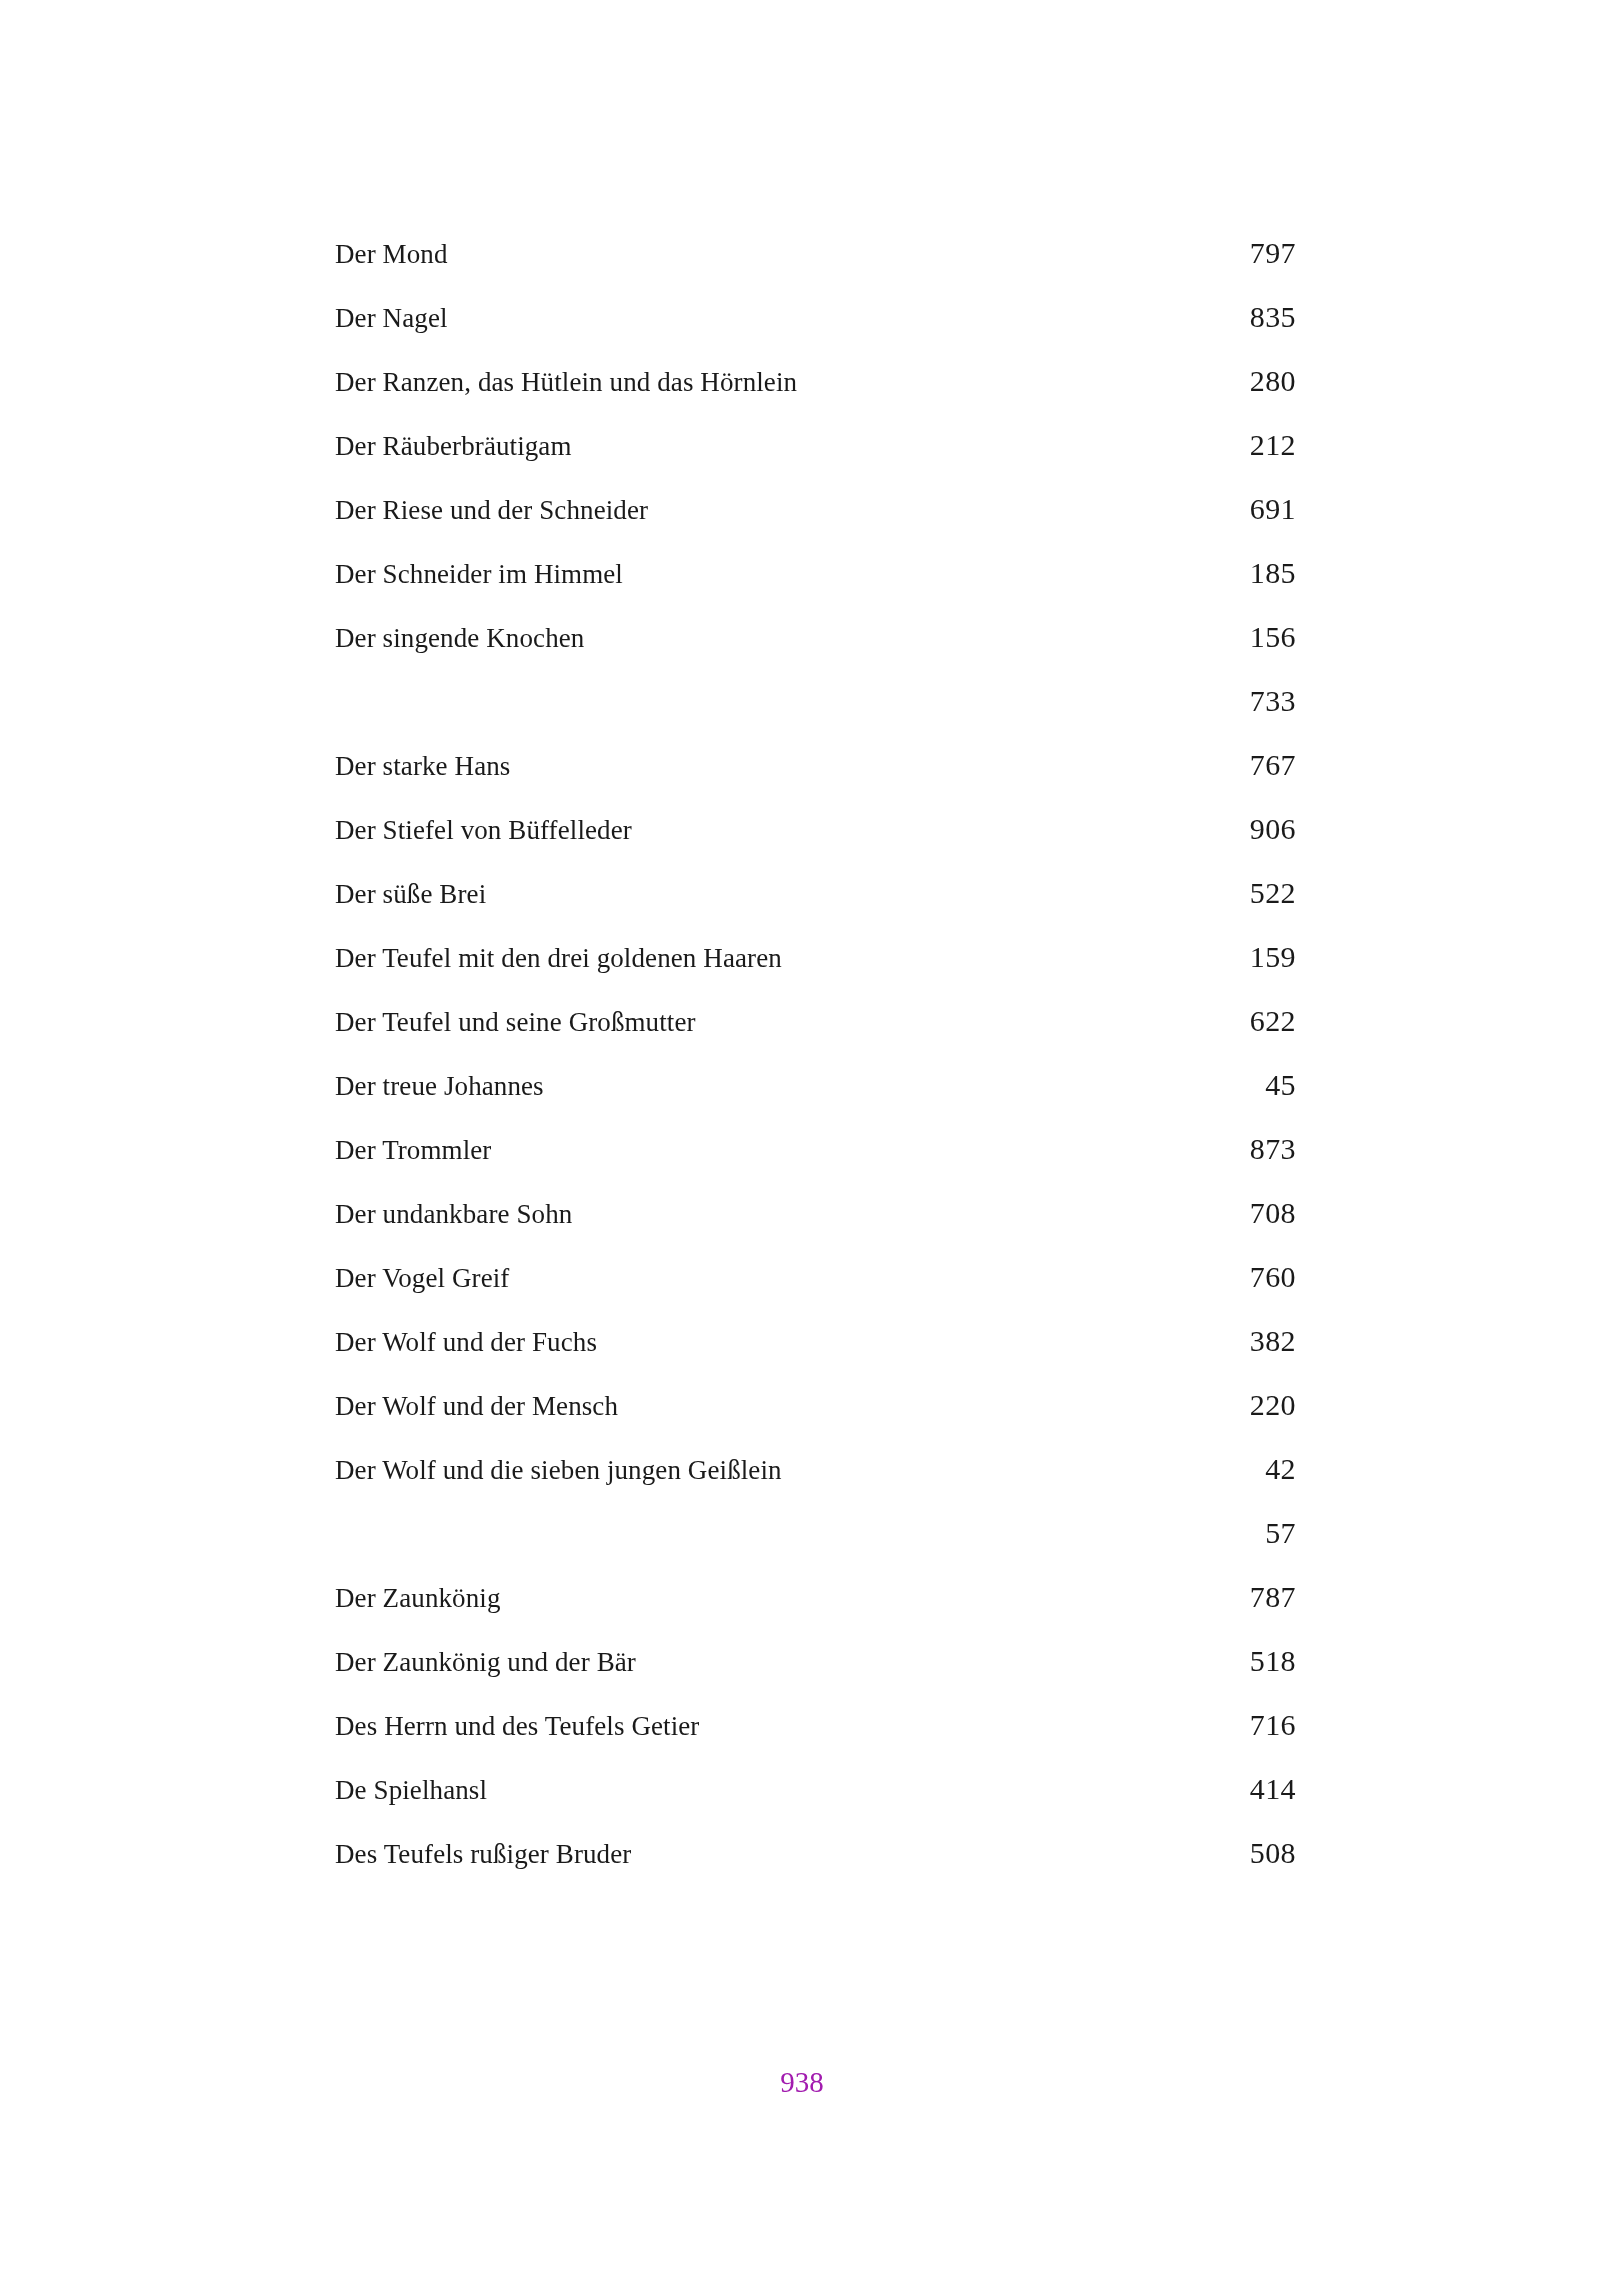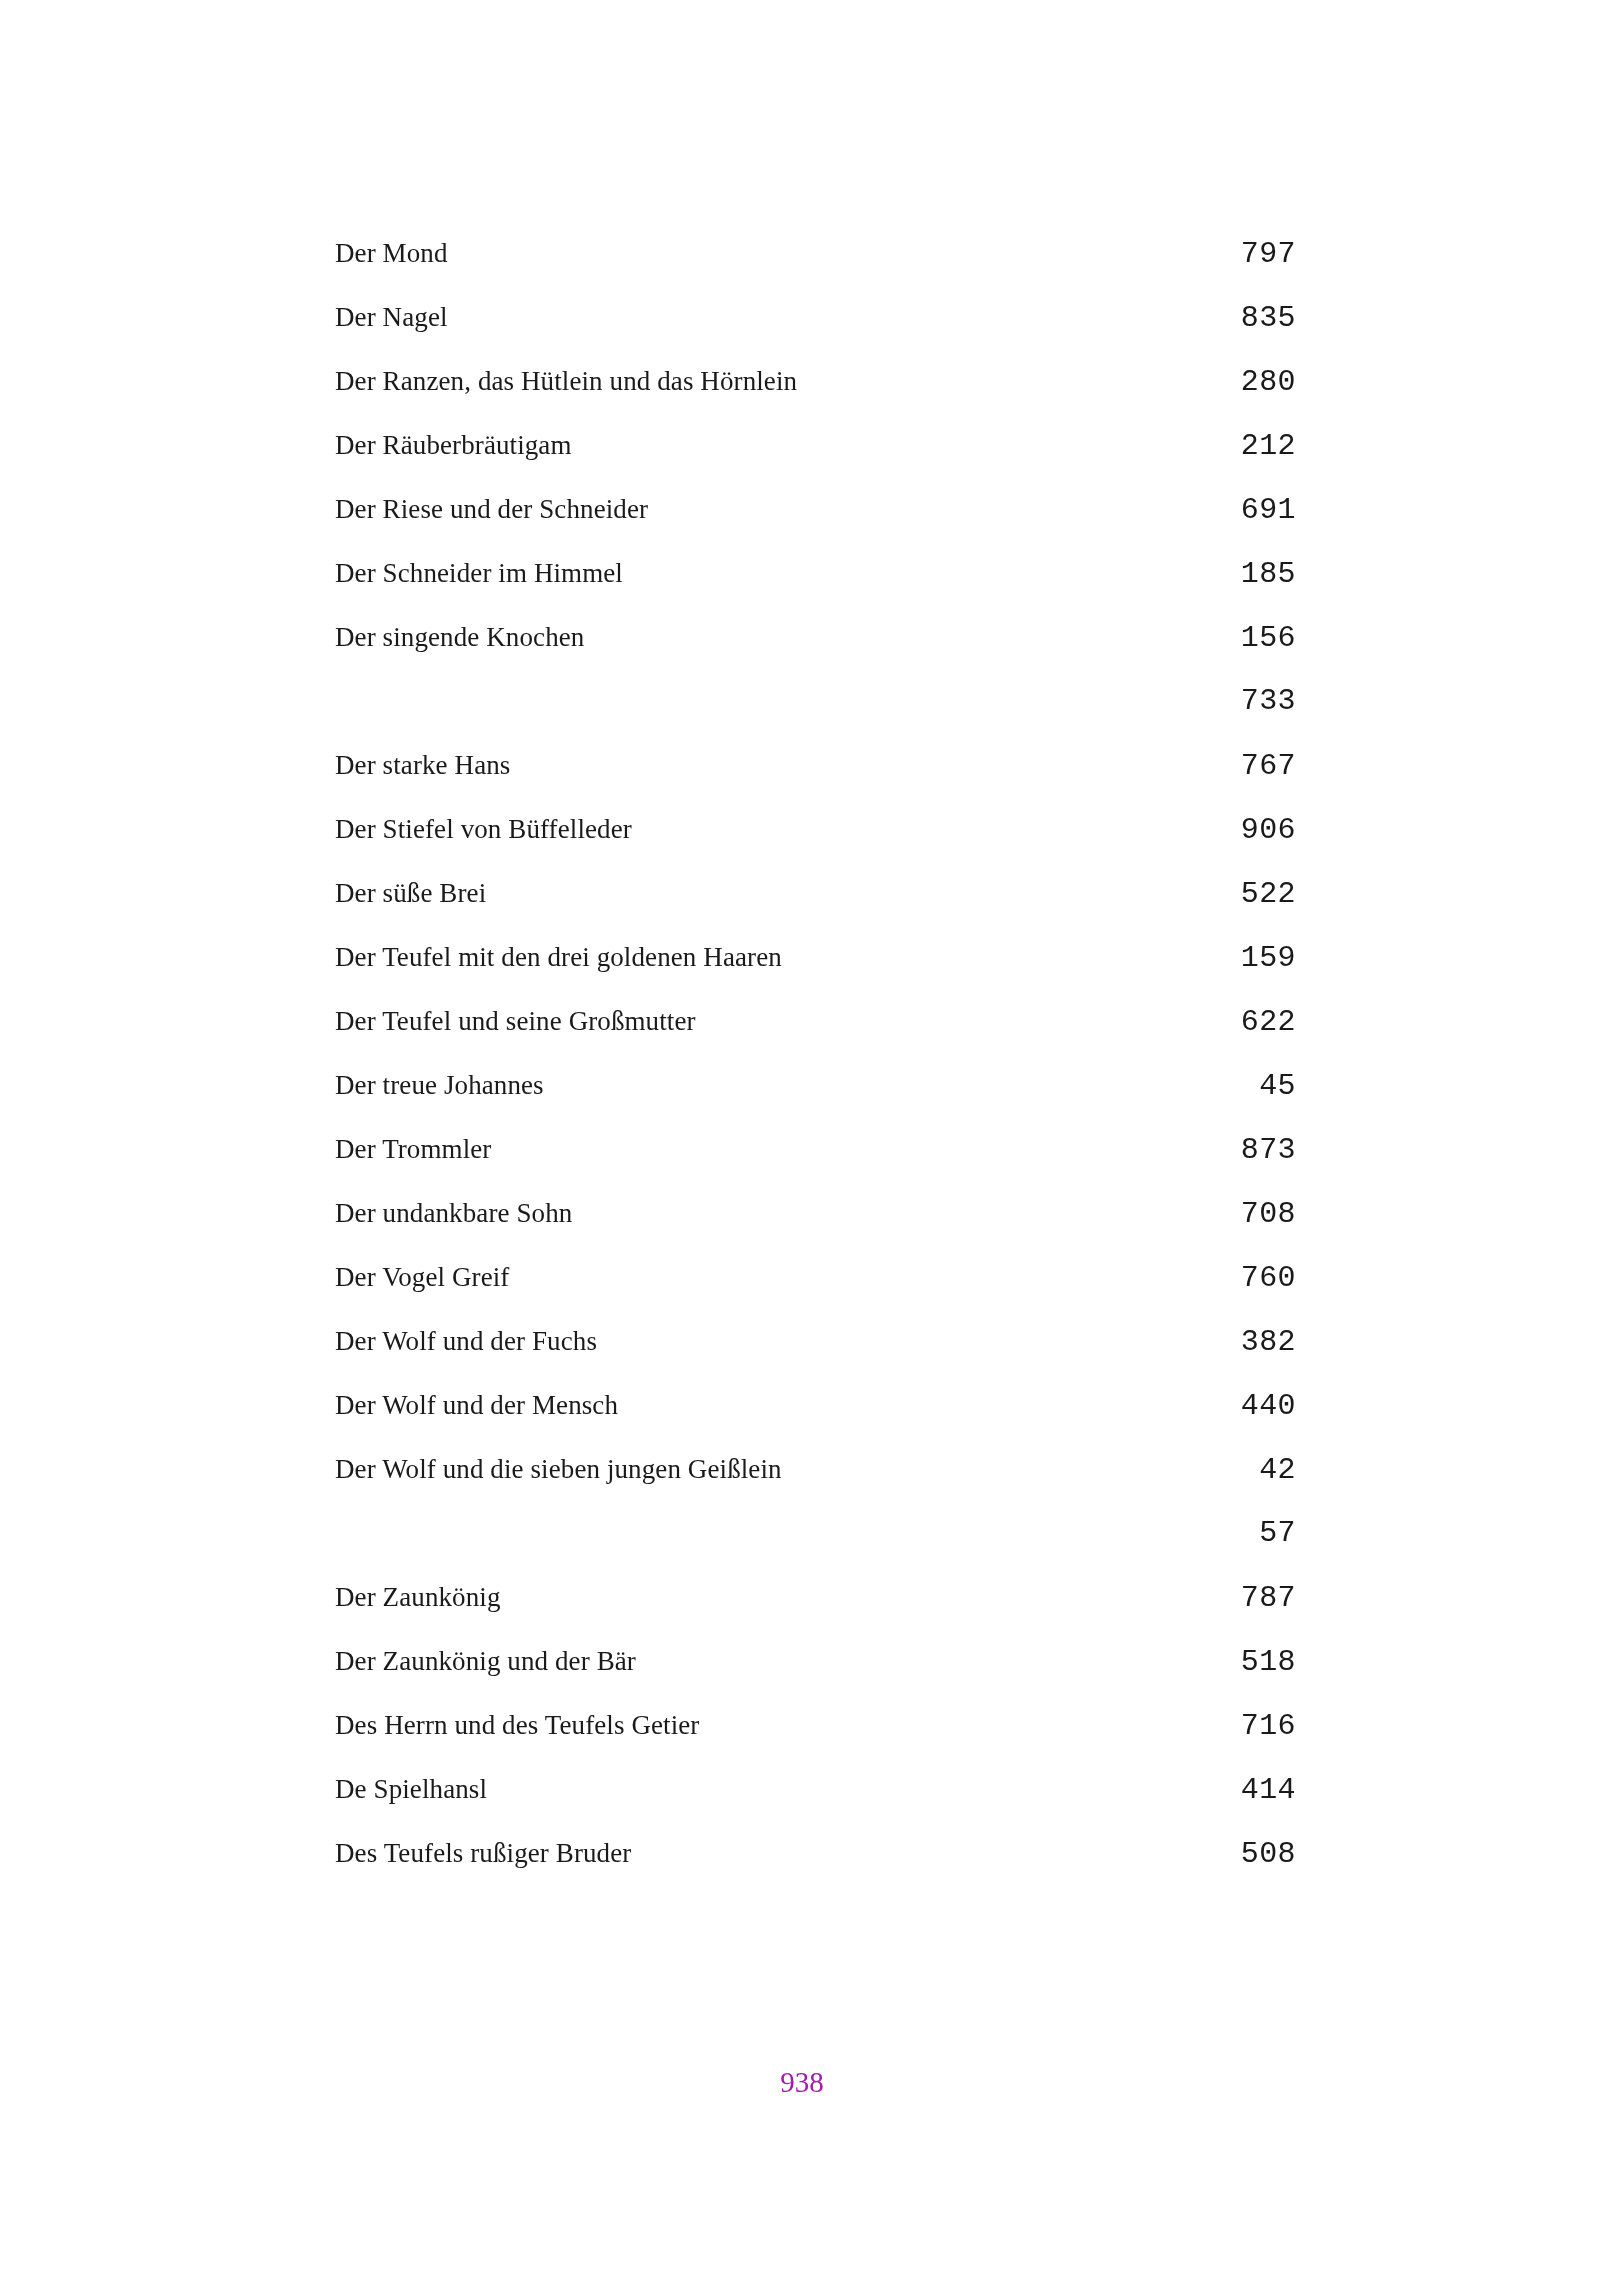--- a/index.html
+++ b/index.html
@@ -43,21 +43,20 @@
     flex: 1 1 auto;
     min-width: 11px;
   }
   .entry-page {
     flex: 0 0 auto;
     font-size: 30px;
     font-variant-numeric: oldstyle-nums;
     font-feature-settings: "onum" 1;
     text-align: right;
     letter-spacing: 0.4px;
-    font-family: Liberation Mono, monospace;
   }
   #folio {
     position: absolute;
     left: 0;
     right: 0;
     top: 2066px;
     text-align: center;
     font-size: 29px;
     color: #a21caf;
     font-variant-numeric: lining-nums;
@@ -154,21 +153,21 @@
         <span class="entry-page">760</span>
       </div>
       <div class="entry">
         <span class="entry-title">Der Wolf und der Fuchs</span>
         <span class="entry-dots"></span>
         <span class="entry-page">382</span>
       </div>
       <div class="entry">
         <span class="entry-title">Der Wolf und der Mensch</span>
         <span class="entry-dots"></span>
-        <span class="entry-page">440</span>
+        <span class="entry-page">220</span>
       </div>
       <div class="entry">
         <span class="entry-title">Der Wolf und die sieben jungen Geißlein</span>
         <span class="entry-dots"></span>
         <span class="entry-page">42</span>
       </div>
       <div class="entry">
         <span class="entry-dots"></span>
         <span class="entry-page">57</span>
       </div>

